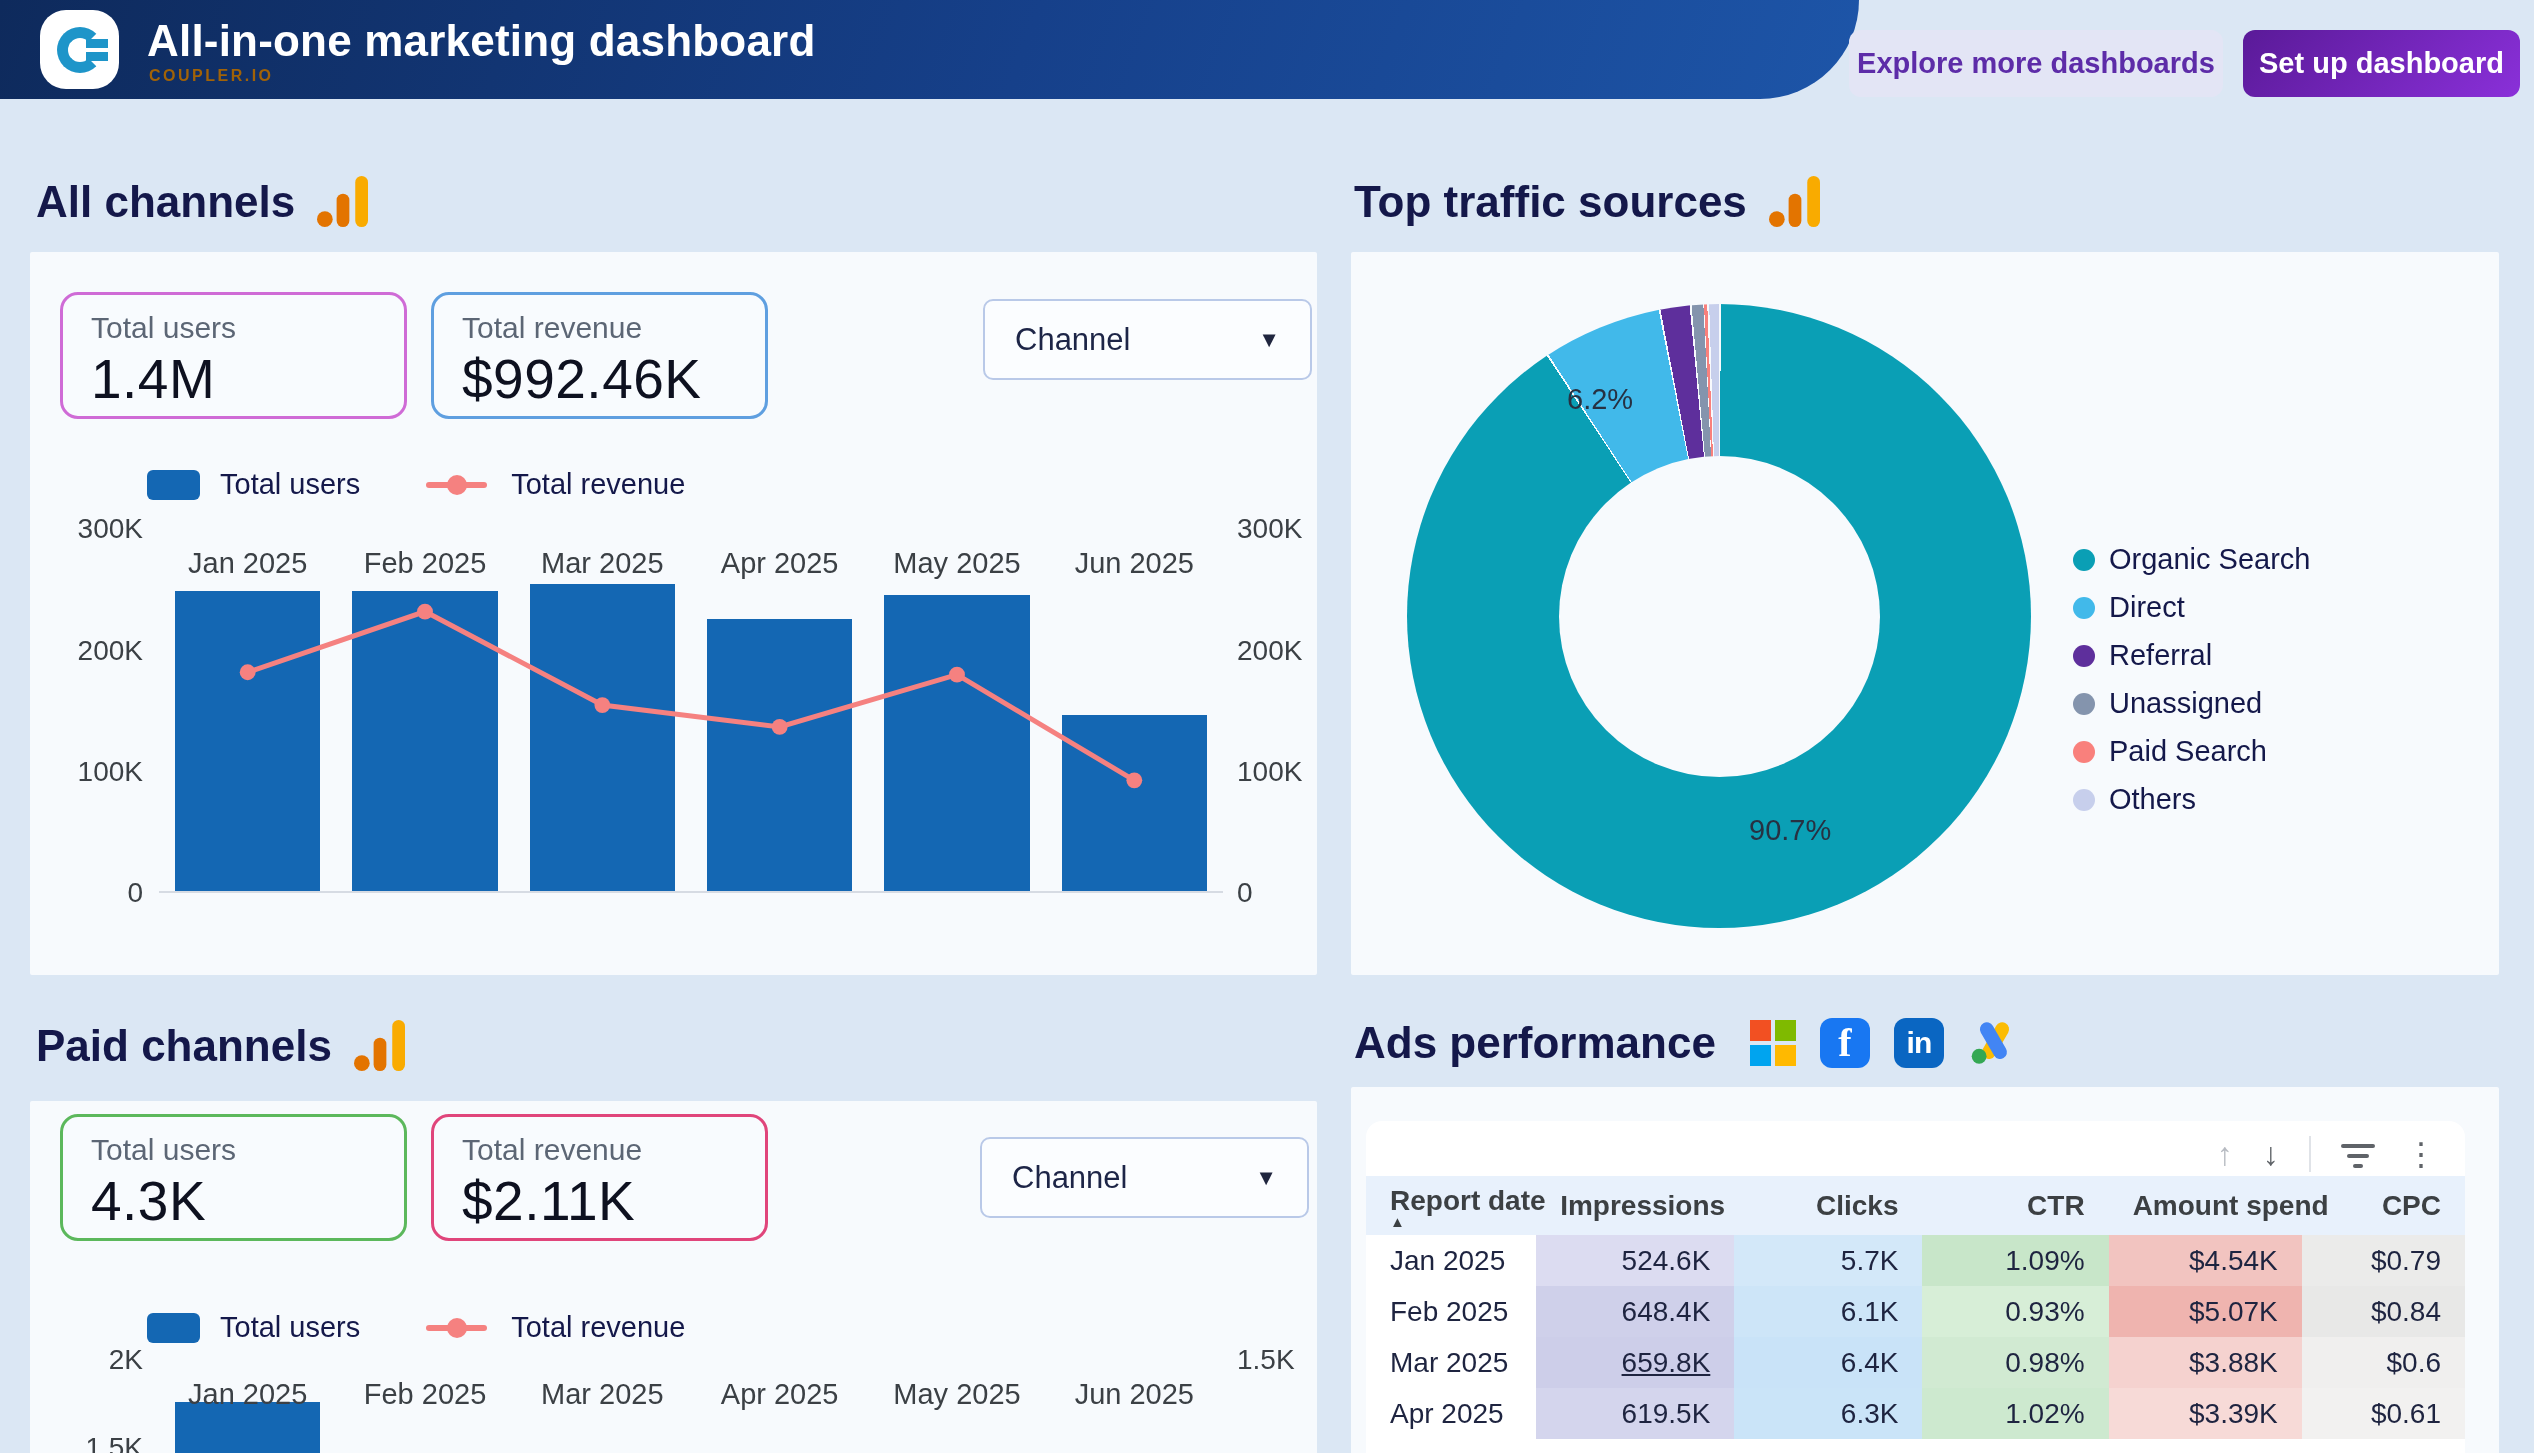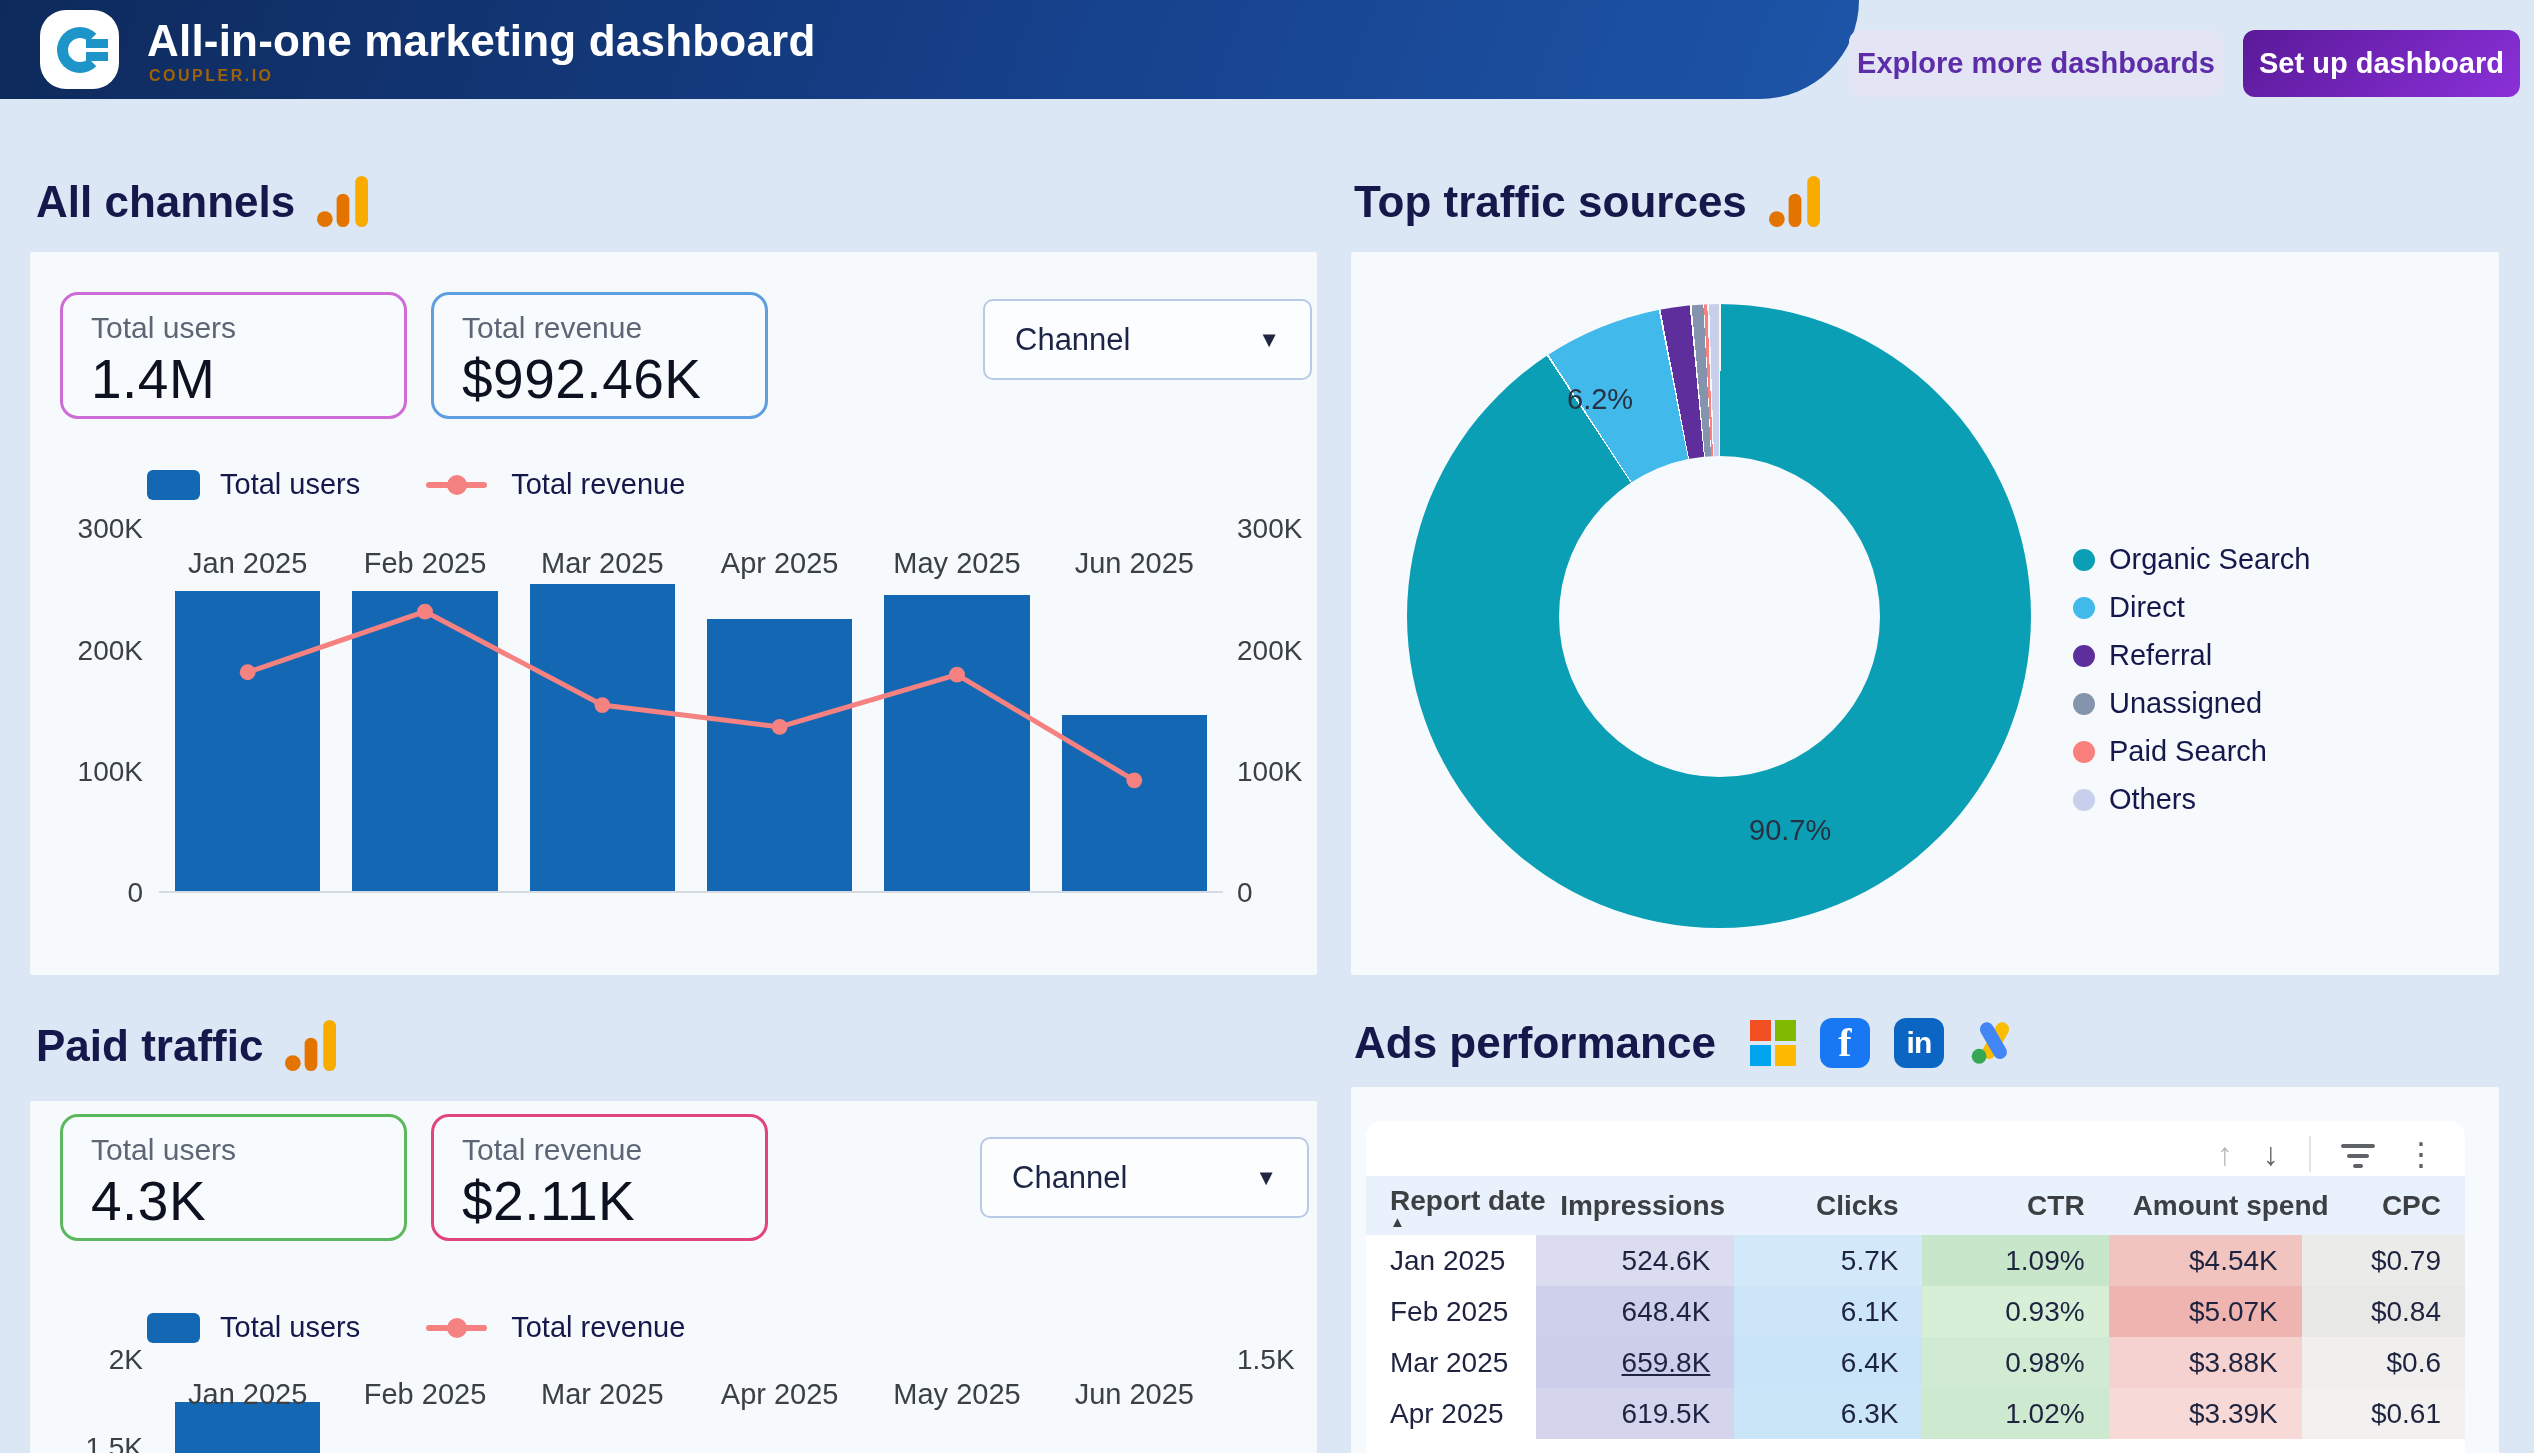--- a/index.html
+++ b/index.html
@@ -122,21 +122,21 @@
 </div>
 <div class="sec-title-row" style="left:1354px; top:176px;">
   <span class="sec-title">Top traffic sources</span>
   <svg class="ga-icon" viewBox="0 0 52 52">
     <circle cx="8" cy="44" r="8" fill="#e37400"></circle>
     <rect x="20" y="18" width="13" height="34" rx="6.5" fill="#e37400"></rect>
     <rect x="39" y="0" width="13" height="52" rx="6.5" fill="#f9ab00"></rect>
   </svg>
 </div>
 <div class="sec-title-row" style="left:36px; top:1020px;">
-  <span class="sec-title">Paid traffic</span>
+  <span class="sec-title">Paid channels</span>
   <svg class="ga-icon" viewBox="0 0 52 52">
     <circle cx="8" cy="44" r="8" fill="#e37400"></circle>
     <rect x="20" y="18" width="13" height="34" rx="6.5" fill="#e37400"></rect>
     <rect x="39" y="0" width="13" height="52" rx="6.5" fill="#f9ab00"></rect>
   </svg>
 </div>
 <div class="sec-title-row" style="left:1354px; top:1016px;">
   <span class="sec-title">Ads performance</span>
   <div class="ads-icons" style="margin-left:12px;">
     <div class="ms-icon">

